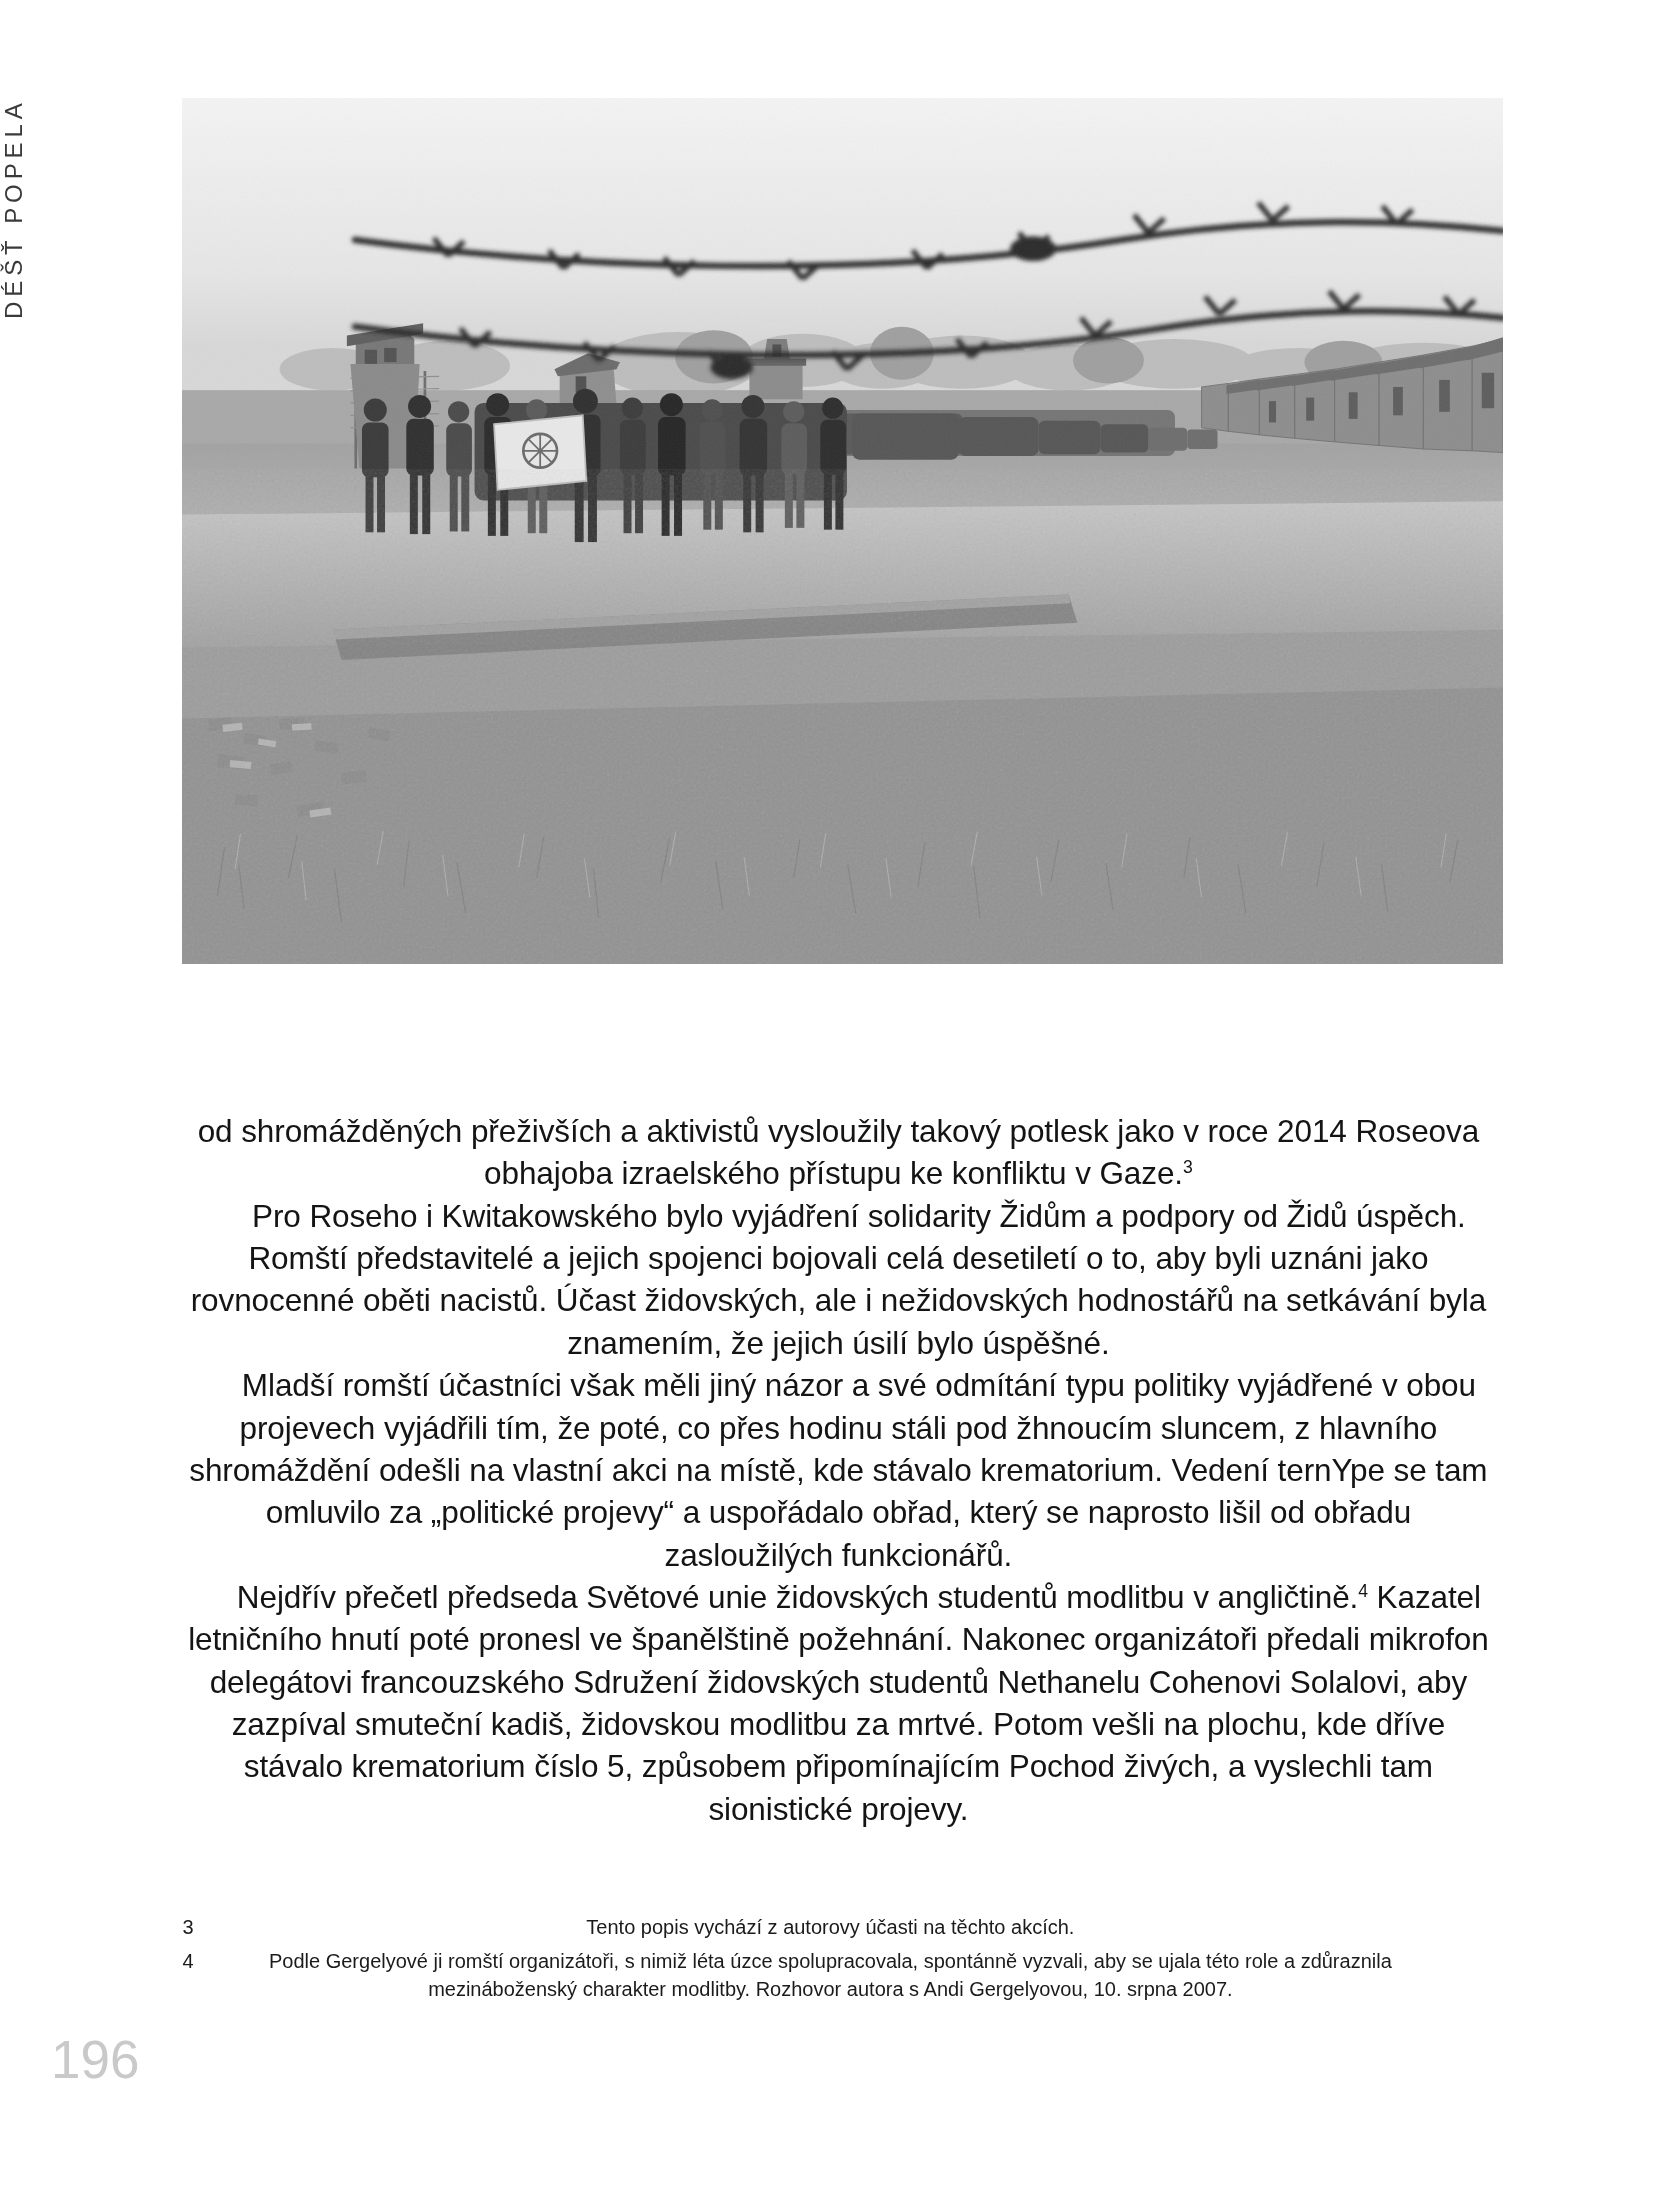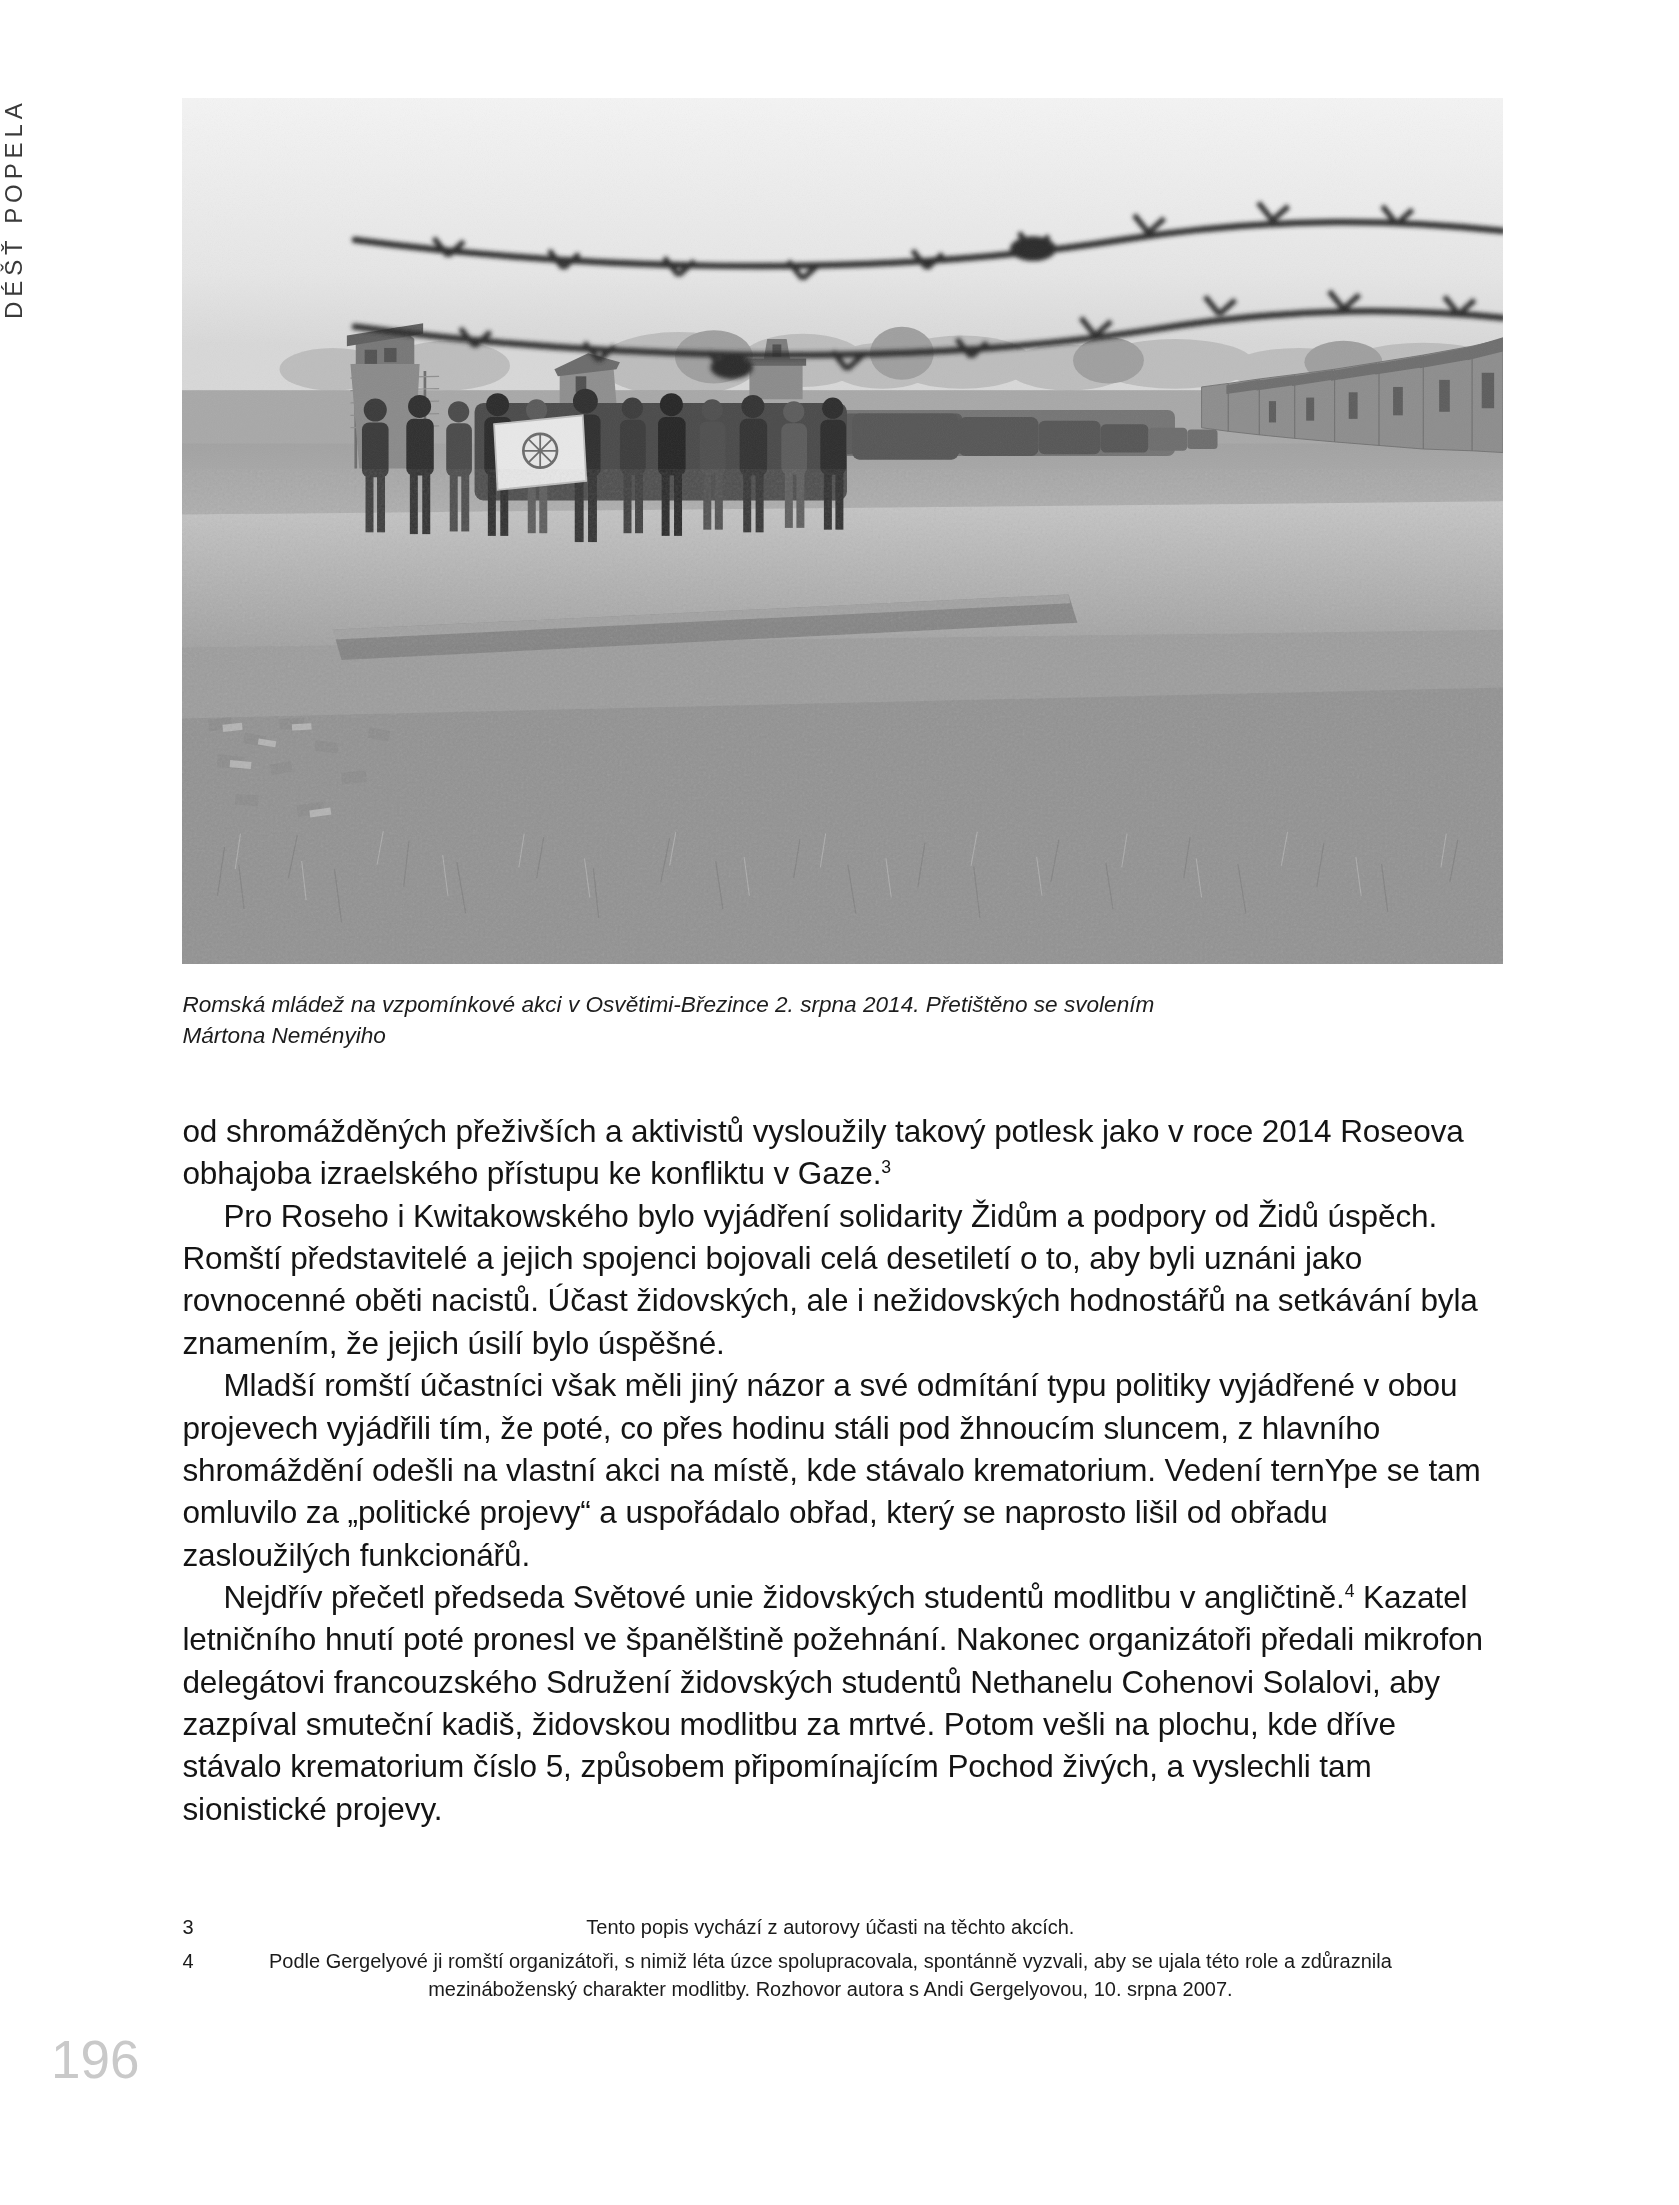--- a/index.html
+++ b/index.html
@@ -82,21 +82,21 @@
 
   
   .body-text {
     position: absolute;
     left: 12.4px;
     top: 1110px;
     width: 1312px;
     font-size: 31.5px;
     line-height: 1.345;
     color: #141414;
-    text-align: left;
+    text-align: center;
     letter-spacing: -0.1px;
   }
   .body-text p {
     margin: 0;
   }
   .body-text p.indented {
     text-indent: 41px;
   }
   sup {
     font-size: 0.56em;
@@ -452,24 +452,20 @@
             <ellipse cx="620" cy="304" rx="24" ry="13"></ellipse>
           </g>
         </g>
 
         <rect x="0" y="0" width="1490" height="977" filter="url(#grain)" opacity="0.5"></rect>
         <rect x="0" y="470" width="1490" height="507" filter="url(#grainCoarse)" opacity="0.45"></rect>
       </svg>
     </div>
   </div>
 
-  <div class="caption">
-    <div>Romská mládež na vzpomínkové akci v Osvětimi-Březince 2. srpna 2014. Přetištěno se svolením</div>
-    <div>Mártona Neményiho</div>
-  </div>
 
   <div class="body-text">
       <p>od shromážděných přeživších a aktivistů vysloužily takový potlesk jako v roce 2014 Roseova obhajoba izraelského přístupu ke konfliktu v Gaze.<sup>3</sup></p>
       <p class="indented">Pro Roseho i Kwitakowského bylo vyjádření solidarity Židům a podpory od Židů úspěch. Romští představitelé a jejich spojenci bojovali celá desetiletí o to, aby byli uznáni jako rovnocenné oběti nacistů. Účast židovských, ale i nežidovských hodnostářů na setkávání byla znamením, že jejich úsilí bylo úspěšné.</p>
       <p class="indented">Mladší romští účastníci však měli jiný názor a své odmítání typu politiky vyjádřené v obou projevech vyjádřili tím, že poté, co přes hodinu stáli pod žhnoucím sluncem, z hlavního shromáždění odešli na vlastní akci na místě, kde stávalo krematorium. Vedení ternYpe se tam omluvilo za „politické projevy“ a uspořádalo obřad, který se naprosto lišil od obřadu zasloužilých funkcionářů.</p>
       <p class="indented">Nejdřív přečetl předseda Světové unie židovských studentů modlitbu v angličtině.<sup>4</sup> Kazatel letničního hnutí poté pronesl ve španělštině požehnání. Nakonec organizátoři předali mikrofon delegátovi francouzského Sdružení židovských studentů Nethanelu Cohenovi Solalovi, aby zazpíval smuteční kadiš, židovskou modlitbu za mrtvé. Potom vešli na plochu, kde dříve stávalo krematorium číslo 5, způsobem připomínajícím Pochod živých, a vyslechli tam sionistické projevy.</p>
     </div>
 
   <div class="footnotes">
       <div class="footnote">

